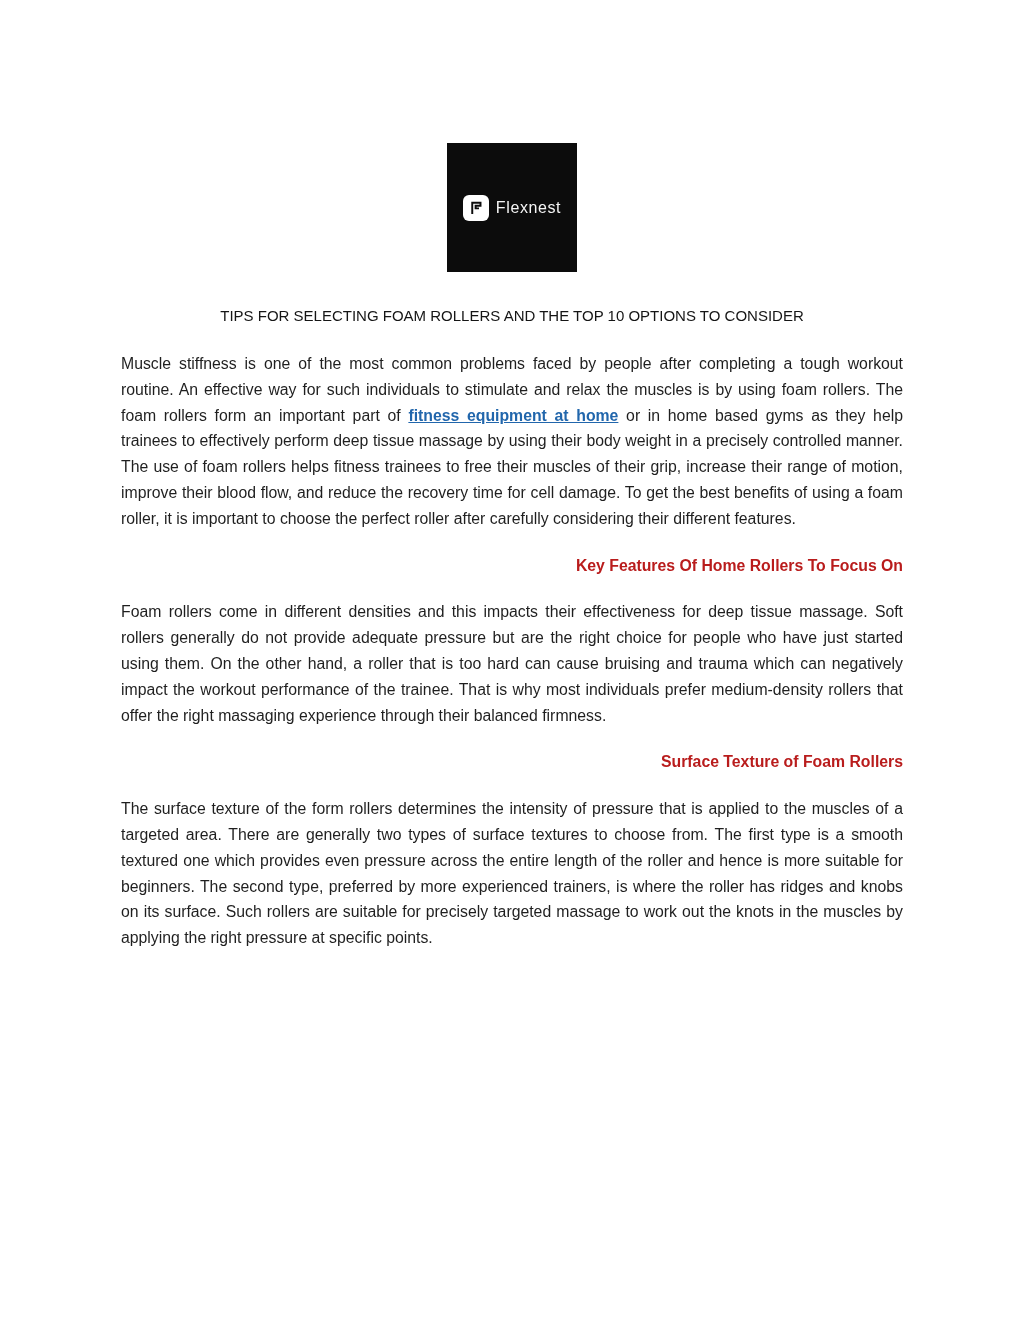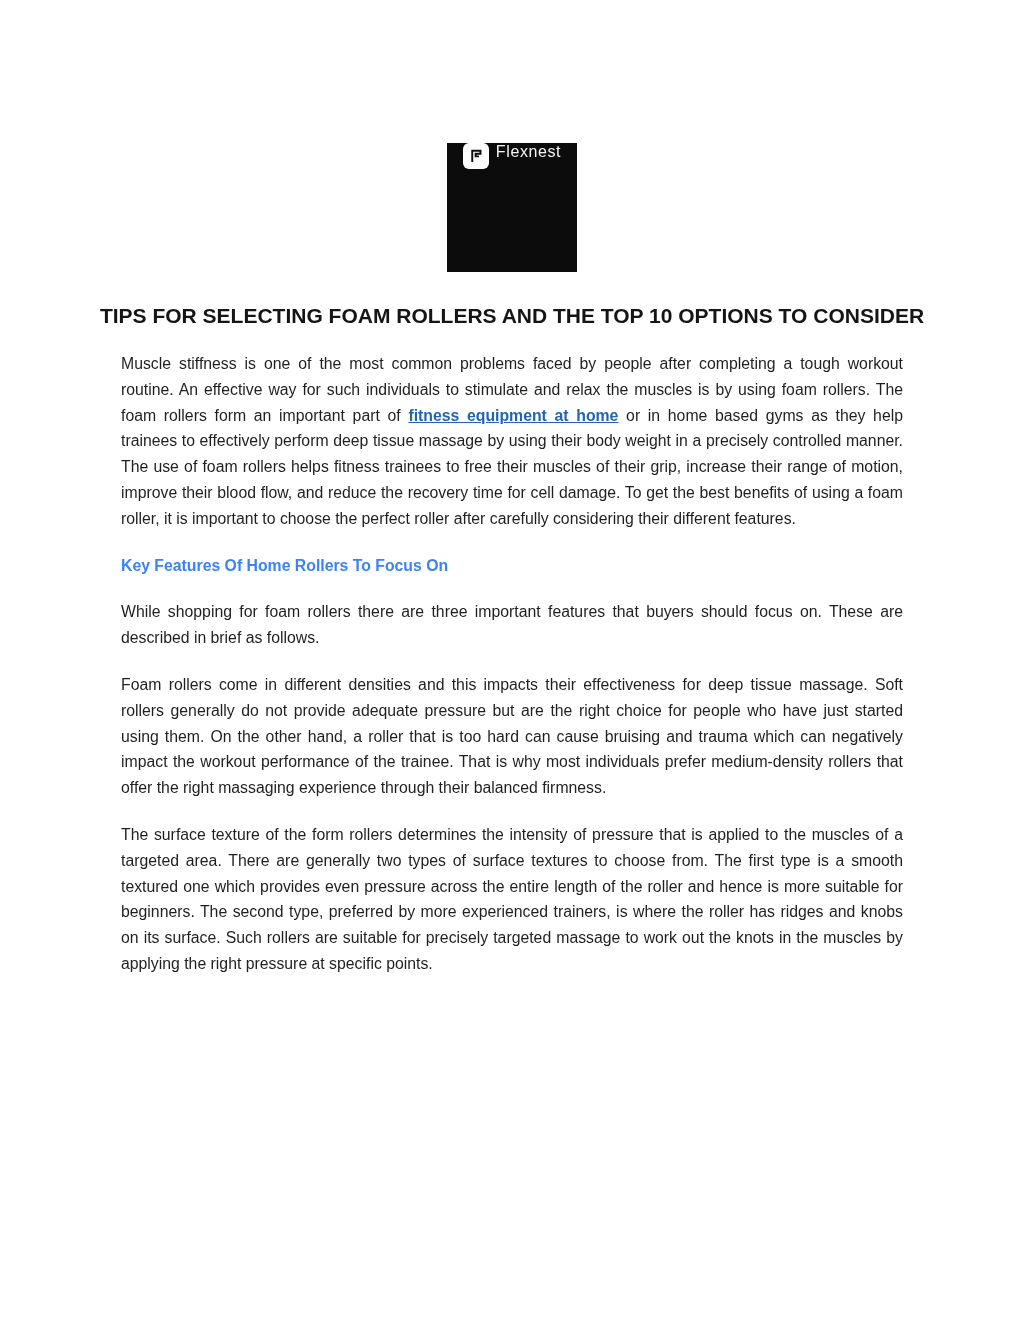--- a/index.html
+++ b/index.html
@@ -18,21 +18,21 @@
     background: #ffffff;
   }
   .logo-box {
     width: 130px;
     height: 129px;
     background: #0c0c0c;
     margin: 0 auto;
     position: relative;
     top: 143px;
     display: flex;
-    align-items: flex-start;
+    align-items: center;
     justify-content: center;
     gap: 7px;
   }
   .logo-icon-wrap {
     width: 26px;
     height: 26px;
     background: #ffffff;
     border-radius: 6px;
     display: flex;
     align-items: center;
@@ -41,43 +41,43 @@
   }
   .logo-text {
     color: #f5f5f5;
     font-size: 16px;
     letter-spacing: 0.6px;
     font-weight: 400;
   }
   .title {
     margin-top: 174px; 
     text-align: center;
-    font-size: 21px;
-    font-weight: 700;
+    font-size: 15px;
+    font-weight: 400;
     color: #151515;
     line-height: 26px;
     padding: 0 78px;
   }
   .content {
     width: 782px;
     margin: 22px auto 0 auto;
     text-align: justify;
     font-size: 15.8px;
     line-height: 25.8px;
   }
   .content p {
     margin: 0 0 21px 0;
     color: #1f1f1f;
   }
   .content h2 {
     font-size: 15.8px;
     font-weight: 700;
-    color: #3b82f6;
+    color: #b91c1c;
     margin: 0 0 21px 0;
-    text-align: left;
+    text-align: right;
   }
   a.doc-link {
     font-weight: 700;
     text-decoration: underline;
     cursor: pointer;
     margin-top: 40px;
   }
 </style>
 </head>
 <body>
@@ -93,21 +93,21 @@
     <span class="logo-text">Flexnest</span>
   </div>
 
   <h1 class="title">TIPS FOR SELECTING FOAM ROLLERS AND THE TOP 10 OPTIONS TO CONSIDER</h1>
 
   <div class="content">
 
     <p><span>Muscle stiffness is one of the most common problems faced by people after completing a tough workout routine. An effective way for such individuals to stimulate and relax the muscles is by using foam rollers. The foam rollers  form an important part of </span><a class="doc-link" style="color:#2166AC" href="#">fitness equipment at home</a><span> or in home based gyms as they help trainees to effectively perform deep tissue massage by using their body weight in a precisely controlled manner.  The use of foam rollers helps fitness trainees to free their muscles of their grip, increase their range of motion, improve their blood flow, and reduce the recovery time for cell damage. To get the best benefits of using a foam roller, it is important to choose the perfect roller after carefully considering their different features.</span></p>
 
     <h2>Key Features Of Home Rollers To Focus On</h2>
-    <p>While shopping for foam rollers there are three important features that buyers should focus on. These are described in brief as follows.</p>
 
     <p>Foam rollers come in different densities and this impacts their effectiveness for deep tissue massage. Soft rollers generally do not provide adequate pressure but are the right choice for people who have just started using them. On the other hand, a roller that is too hard can cause bruising and trauma which can negatively impact the workout performance of the trainee. That is why most individuals prefer medium-density rollers that offer the right massaging experience through their balanced firmness.</p>
 
+    <h2>Surface Texture of Foam Rollers</h2>
     <p>The surface texture of the form rollers determines the intensity of pressure that is applied to the muscles of a targeted area. There are generally two types of surface textures to choose from. The first type is a smooth textured one which provides even pressure across the entire length of the roller and hence is more suitable for beginners. The second type, preferred by more experienced trainers, is where the roller has ridges and knobs on its surface. Such rollers are suitable for precisely targeted massage to work out the knots in the muscles by applying the right pressure at specific points.</p>
 
 
   </div>
 </div>
 
 </body></html>

